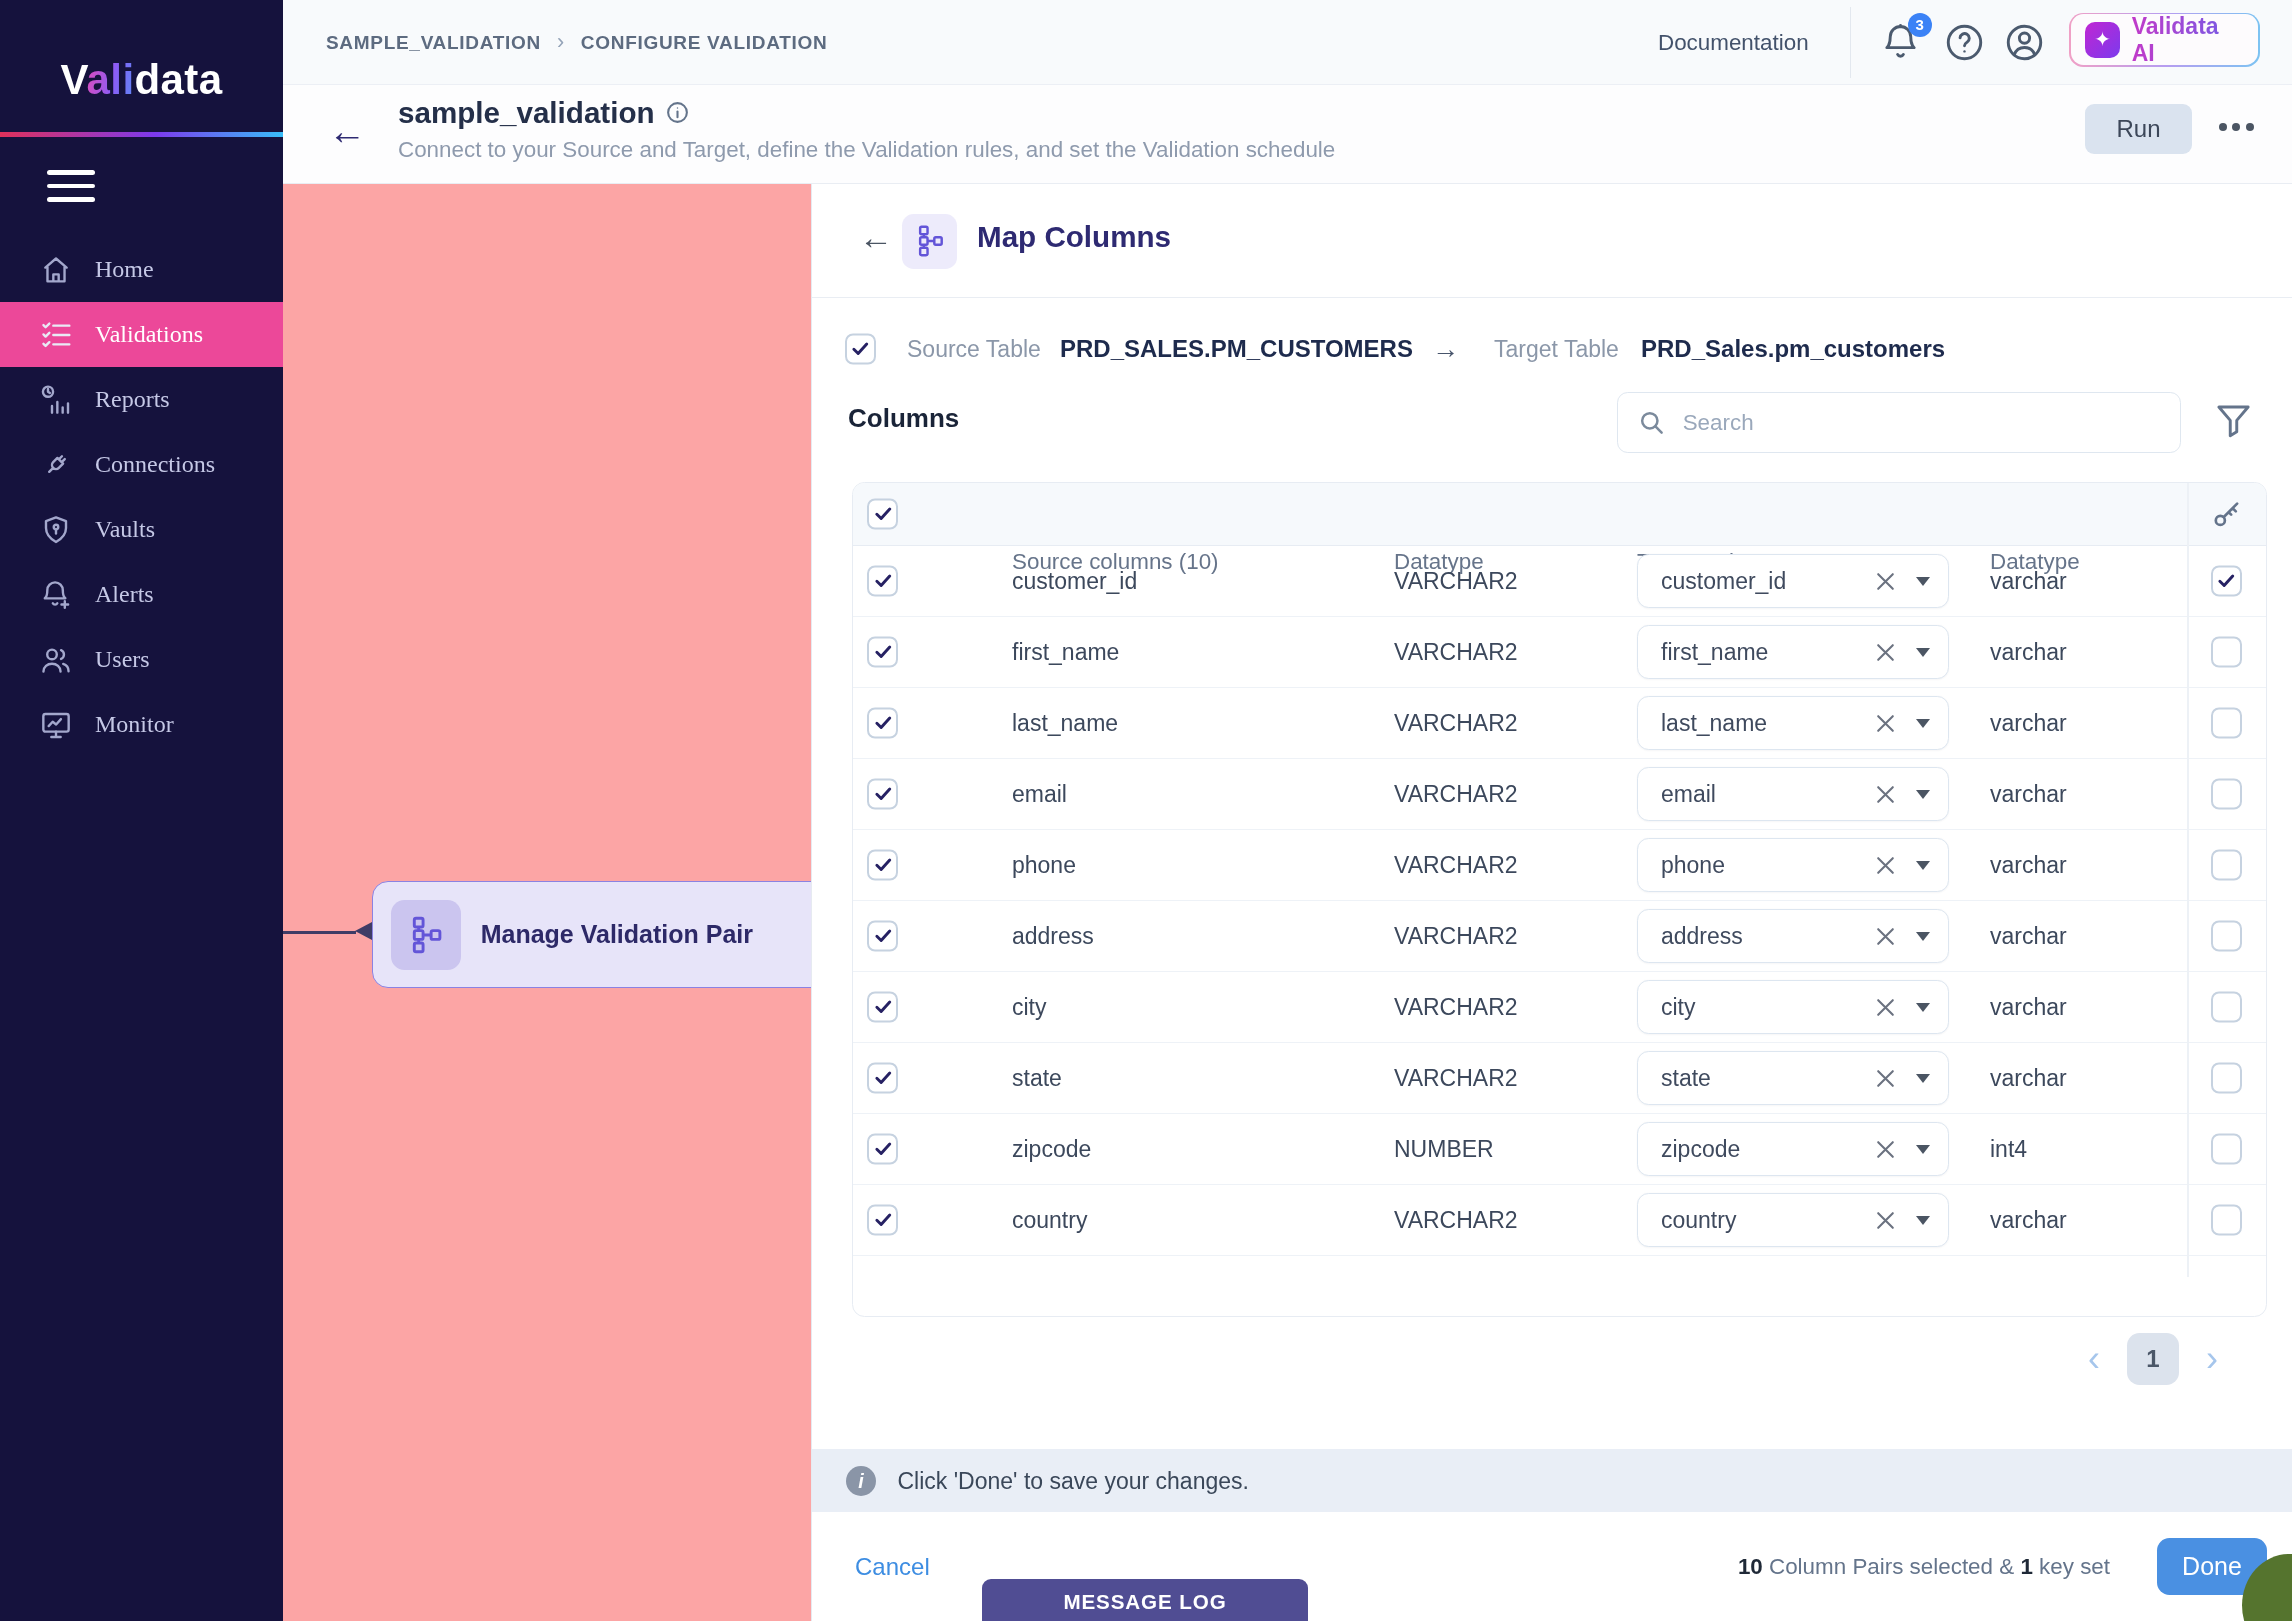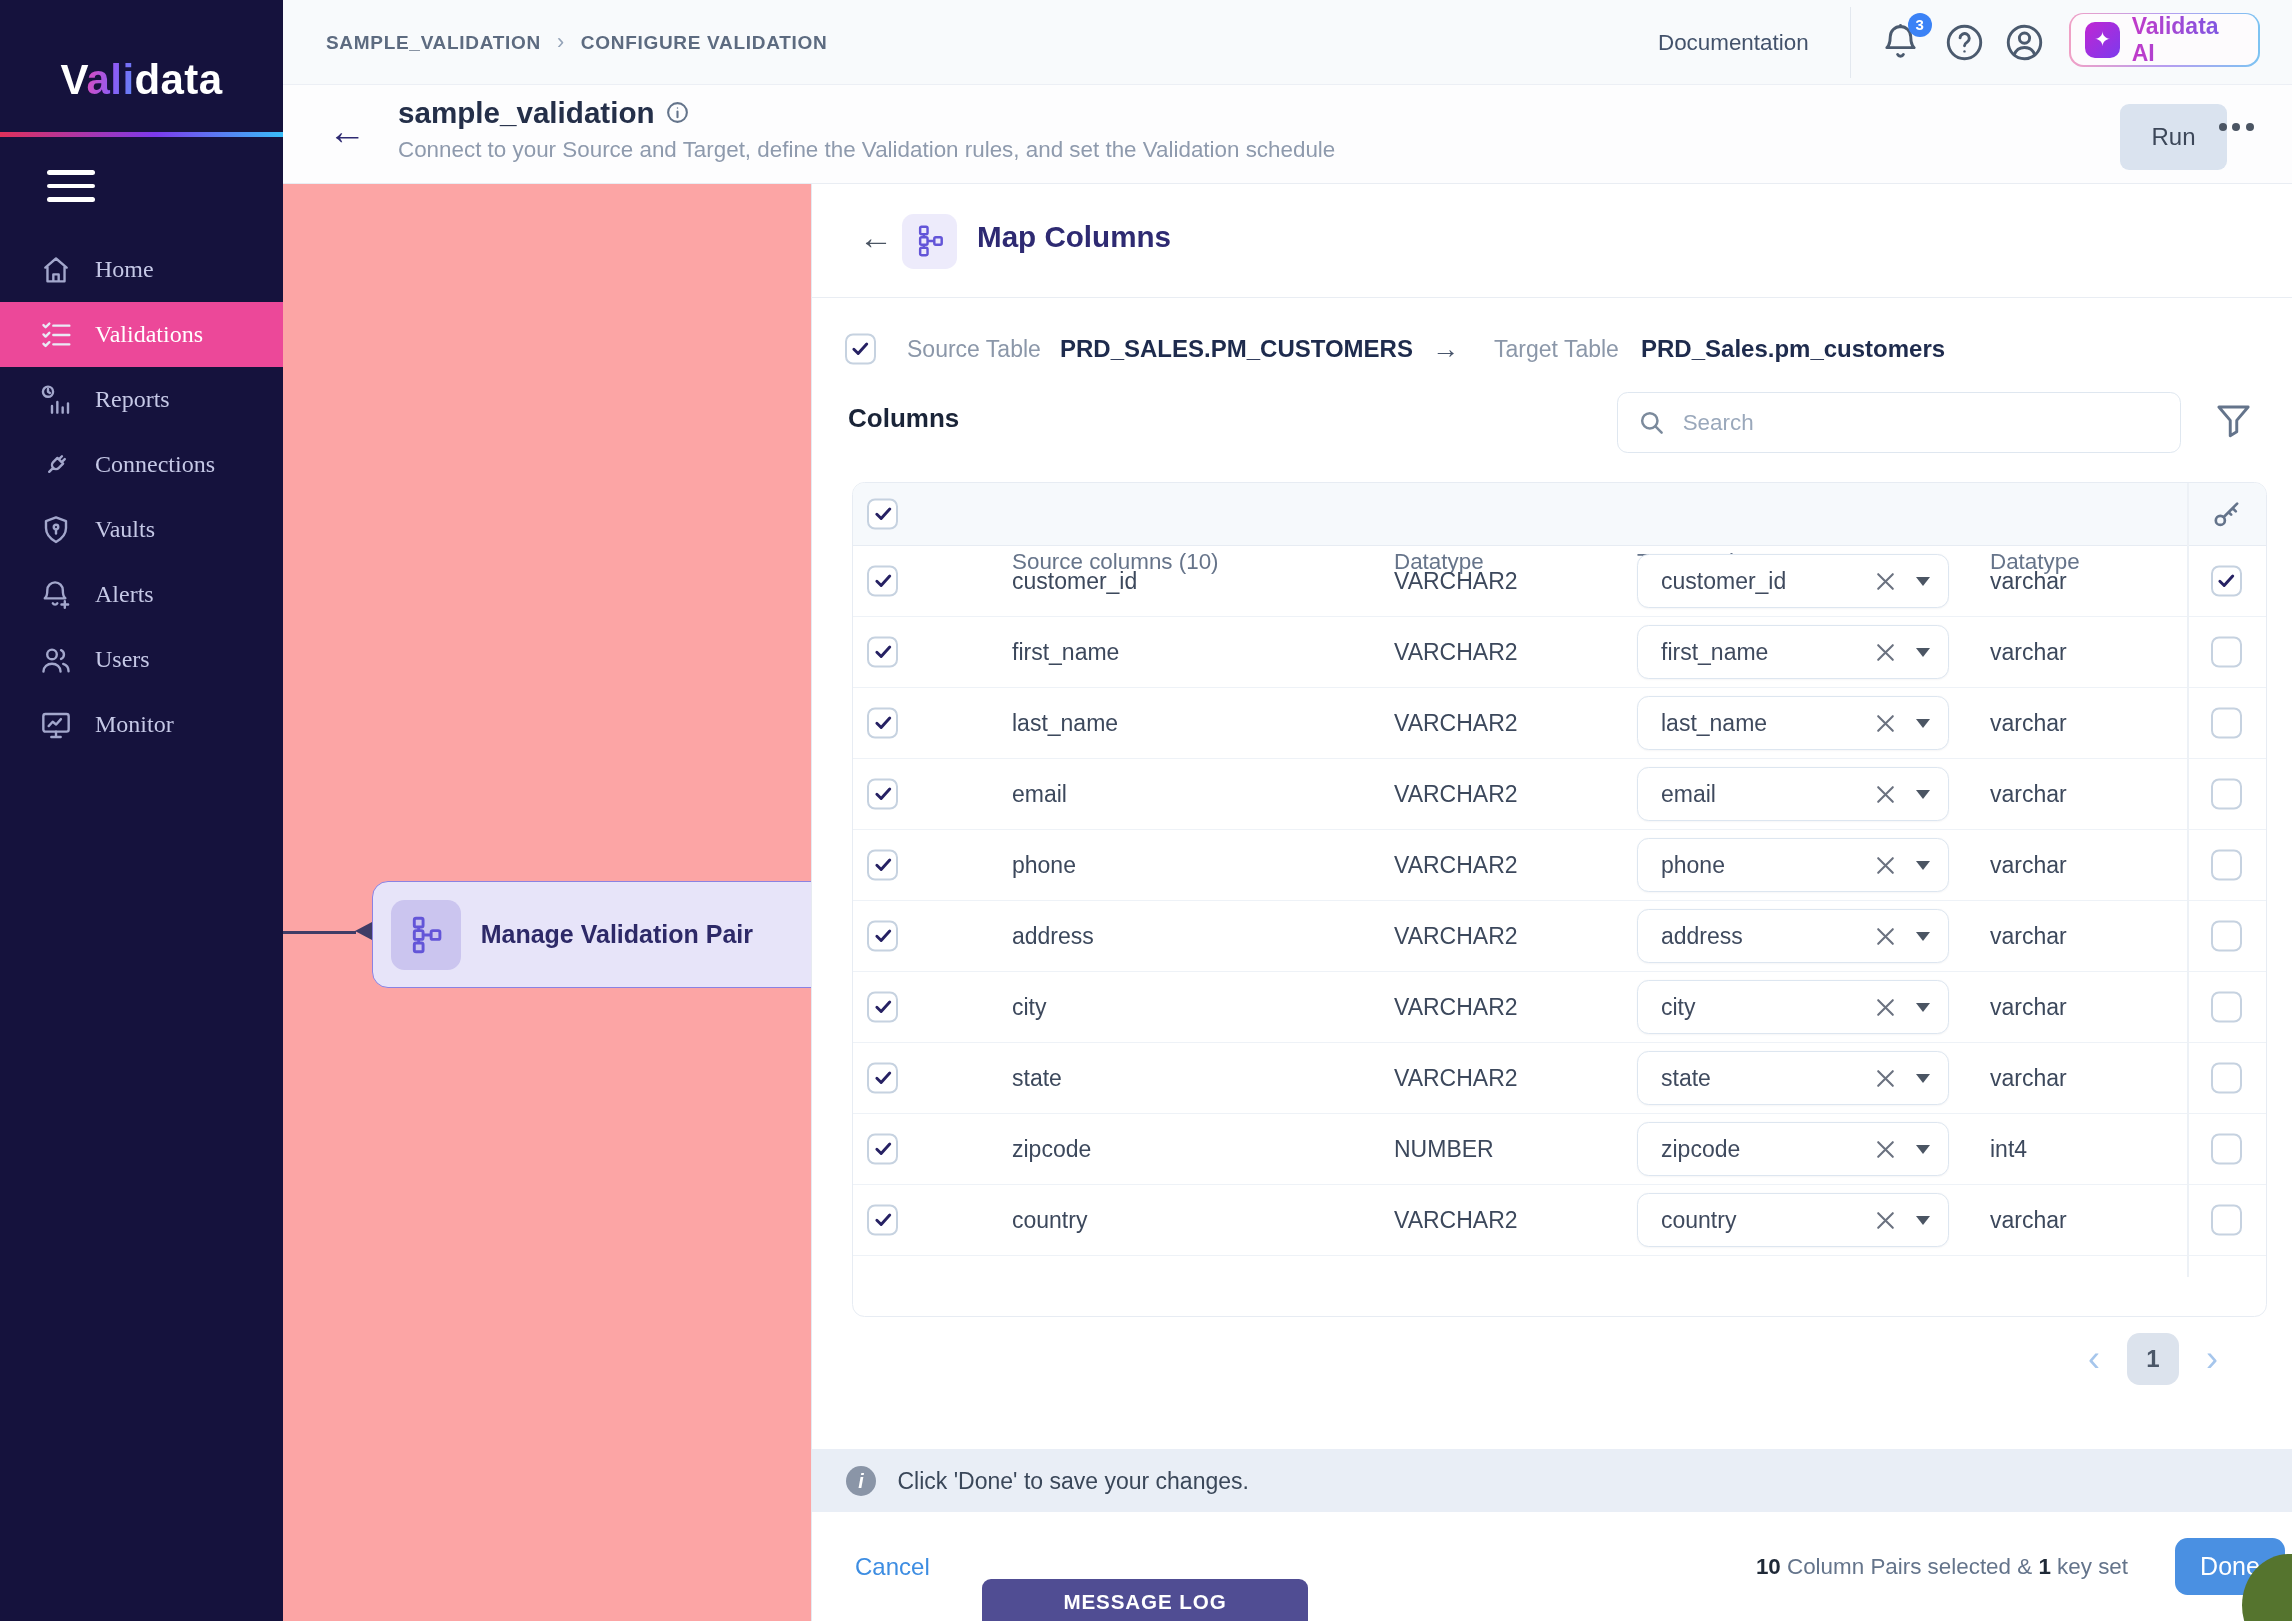--- a/index.html
+++ b/index.html
@@ -35,21 +35,21 @@
   .ai-btn { position:absolute; left:1786px; top:12.5px; width:191px; height:54px; border-radius:14.3px; padding:1.8px; background:linear-gradient(90deg,#f0a0c6,#b79cf0,#7cc3f2); cursor:pointer; }
   .ai-btn-inner { width:100%; height:100%; border-radius:12.5px; background:#fdfbfd; display:flex; align-items:center; padding:0 14.3px; }
   .ai-icon { width:36px; height:36px; border-radius:9.9px; background:linear-gradient(135deg,#c026d3,#7c3aed); color:#fff; display:flex; align-items:center; justify-content:center; font-size:19.7px; margin-right:11.6px; }
   .ai-label { font-size:23px; font-weight:700; background:linear-gradient(90deg,#c13ac9,#6d5fe8); -webkit-background-clip:text; background-clip:text; color:transparent; }
 
   .titlebar { position:absolute; left:283px; top:85px; width:2010px; height:99px; background:#fdfdfe; border-bottom:0.9px solid #e9edf3; }
   .title-back { position:absolute; left:45px; top:27px; font-size:38px; color:#2e2a72; cursor:pointer; line-height:1; }
   .page-title { position:absolute; left:115px; top:10.7px; font-size:29.6px; font-weight:700; color:#242f49; display:flex; align-items:center; }
   .page-title svg { width:25px; height:25px; margin-left:10.7px; stroke:#64748b; fill:none; stroke-width:2; stroke-linecap:round; }
   .page-sub { position:absolute; left:115px; top:52px; font-size:22.4px; color:#8e9aad; }
-  .run-btn { position:absolute; left:1802px; top:19px; width:107px; height:66px; background:#dae3ef; border-radius:9px; border:none; font-family:inherit; font-size:24px; color:#3c4759; cursor:pointer;margin-left:35px; }
+  .run-btn { position:absolute; left:1802px; top:19px; width:107px; height:50px; background:#dae3ef; border-radius:9px; border:none; font-family:inherit; font-size:24px; color:#3c4759; cursor:pointer; }
   .more-btn { position:absolute; left:1936px; top:38px; display:flex; gap:5.4px; cursor:pointer; }
   .more-btn i { width:8px; height:8px; border-radius:50%; background:#4b5563; }
 
   
   .canvas { position:absolute; left:283px; top:184px; width:528px; height:1437px; background:#fca5a5; overflow:hidden; }
   .edge-line { position:absolute; left:0; top:747px; width:73px; height:2.7px; background:#3f3c66; }
   .edge-arrow { position:absolute; left:72px; top:738px; width:0; height:0; border-top:9.9px solid transparent; border-bottom:9.9px solid transparent; border-right:17px solid #3f3c66; }
   .flow-node { position:absolute; left:89px; top:697px; width:484px; height:107px; background:#e7e4f9; border:1.8px solid #8c82e2; border-radius:16px; display:flex; align-items:center; padding:0 18px; cursor:pointer; }
   .flow-node-icon { width:70px; height:70px; border-radius:13.4px; background:#cbc5ef; display:flex; align-items:center; justify-content:center; margin-right:19.7px; }
   .flow-glyph { stroke:#6355d8; fill:none; stroke-width:2; stroke-linejoin:round; }
@@ -107,21 +107,21 @@
   .key-head-icon { width:32px; height:32px; stroke:#64748b; fill:none; stroke-width:2; stroke-linecap:round; }
 
   .pagination { position:absolute; top:1149px; left:1276px; display:flex; align-items:center; gap:27px; }
   .pg-chev { font-size:36px; color:#a6c6ec; cursor:pointer; line-height:1; font-weight:400; }
   .pg-num { width:52px; height:52px; background:#dce3ed; border-radius:12.5px; display:flex; align-items:center; justify-content:center; font-size:24px; font-weight:700; color:#4b5768; cursor:pointer; }
 
   .info-bar { position:absolute; left:0; top:1265px; width:100%; height:64px; background:#e9eef6; display:flex; align-items:center; padding-left:34px; }
   .info-circle { width:30px; height:30px; border-radius:50%; background:#8a95a7; color:#fff; font-size:19.7px; font-weight:700; font-style:italic; display:flex; align-items:center; justify-content:center; margin-right:21.5px; }
   .info-text { font-size:23px; color:#3a4759; }
 
-  .panel-footer { position:absolute; left:0; top:1328px; width:100%; height:109px; background:#fff; display:flex; align-items:center; padding:0 8px 0 43px; }
+  .panel-footer { position:absolute; left:0; top:1328px; width:100%; height:109px; background:#fff; display:flex; align-items:center; padding:0 26px 0 43px; }
   .cancel-link { font-size:24px; color:#3d8de2; font-weight:500; cursor:pointer; }
   .footer-spacer { flex:1; }
   .summary { font-size:22.4px; color:#64748b; margin-right:47px; white-space:nowrap; }
   .summary b { color:#1f2937; font-weight:700; }
   .done-btn { width:110px; height:57px; background:#4a90e2; border:none; border-radius:12.5px; color:#fff; font-family:inherit; font-size:25px; font-weight:500; cursor:pointer; }
 
   .message-log { position:absolute; left:982px; top:1579px; width:326px; height:49px; background:#504d93; border-radius:9px 9px 0 0; color:#fff; font-size:20.6px; font-weight:600; letter-spacing:0.9px; display:flex; justify-content:center; padding-top:10.7px; cursor:pointer; z-index:40; }
   .corner-blob { position:absolute; right:-43px; bottom:-36px; width:94px; height:103px; border-radius:50%; background:#55742e; z-index:45; }
 </style>
 </head>

